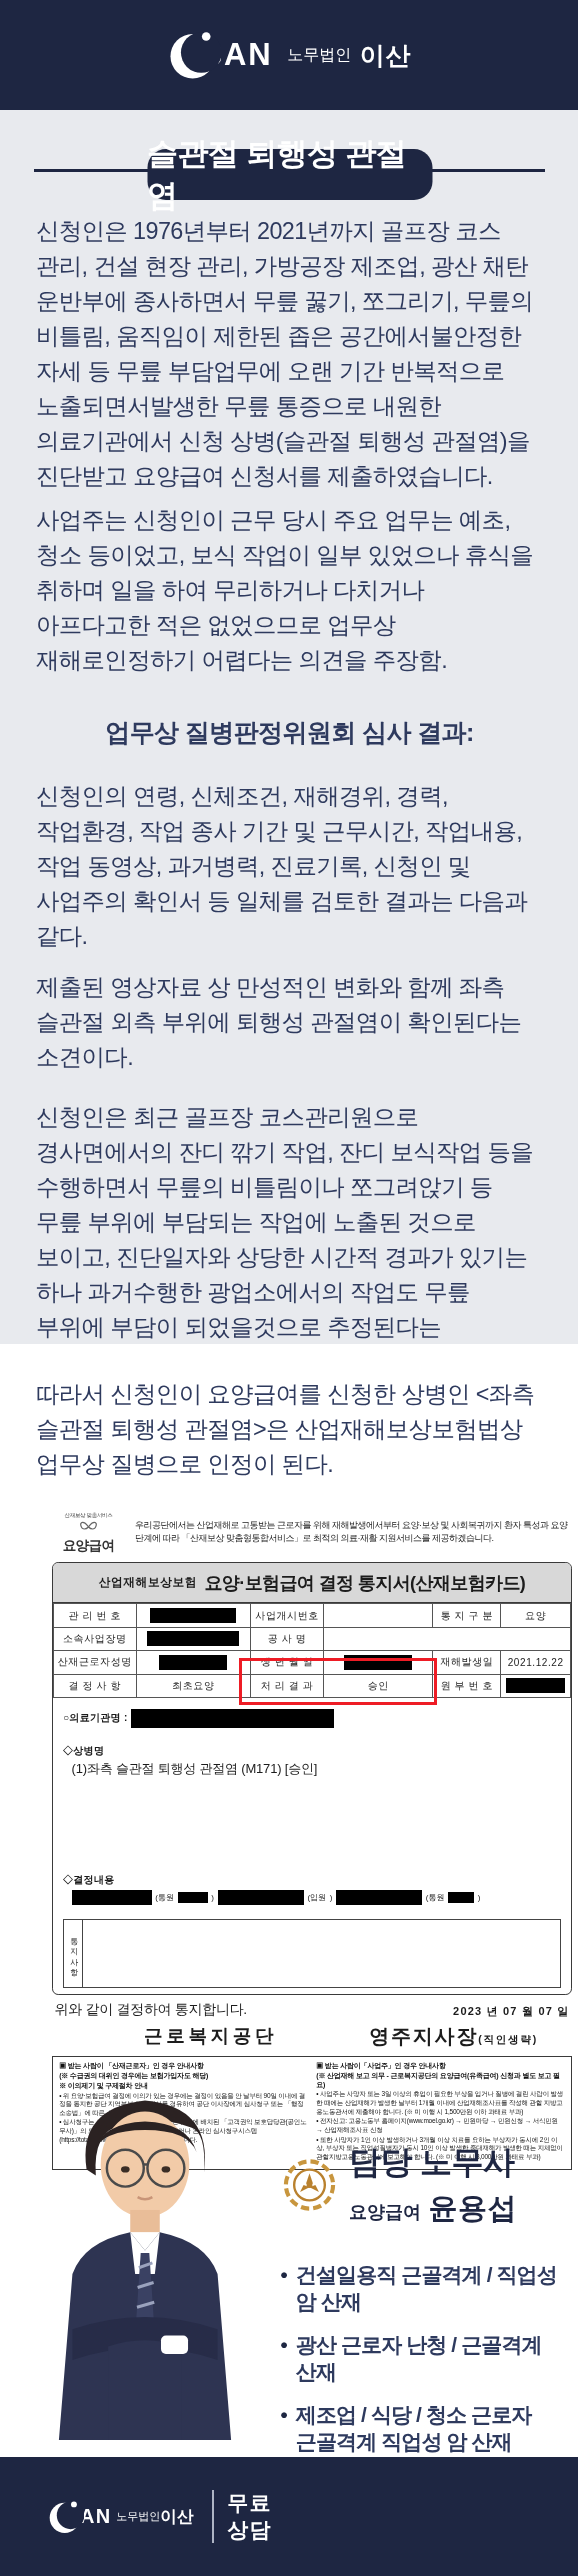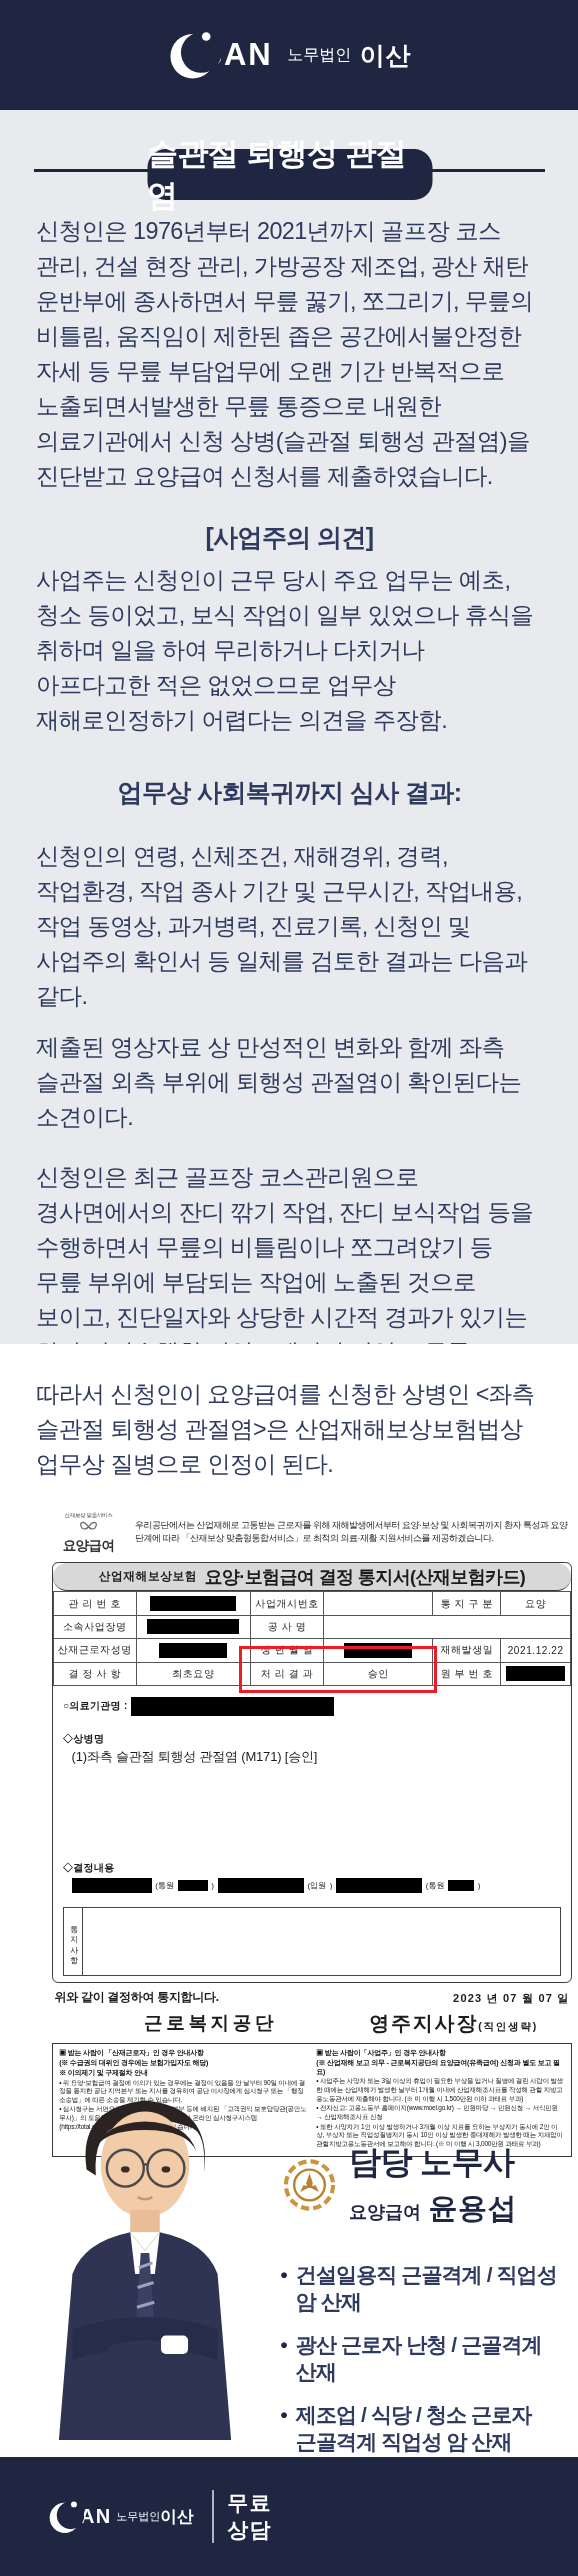--- a/index.html
+++ b/index.html
@@ -42,40 +42,40 @@
   .concl { margin-top:33px; }
 
   
   .doc { position:relative; width:520px; margin:30px 0 0 52px; color:#1c1c1c; }
   .doc-head { display:flex; gap:10px; align-items:flex-start; }
   .doc-logo { width:73px; text-align:center; flex-shrink:0; }
   .doc-logo .tiny { font-size:5.5px; color:#444; letter-spacing:-0.3px; }
   .doc-logo .big { font-size:13.5px; font-weight:bold; color:#333; letter-spacing:-0.6px; }
   .doc-intro { font-size:9px; line-height:13px; color:#222; letter-spacing:-0.5px; font-weight:500; padding-top:7.4px; }
   .doc-main { margin-top:7.4px; border:1.8px solid #3a3a3a; border-radius:6.2px; overflow:hidden; background:#fff; }
-  .doc-titlebar { background:#d8d8d8; border-bottom:1.2px solid #3a3a3a; height:28px; display:flex; align-items:center; justify-content:center; gap:7.4px;border-radius:15px; }
+  .doc-titlebar { background:#d8d8d8; border-bottom:1.2px solid #3a3a3a; height:40px; display:flex; align-items:center; justify-content:center; gap:7.4px; }
   .doc-titlebar .small { font-size:11.7px; font-weight:600; letter-spacing:0.6px; }
   .doc-titlebar .large { font-size:18px; font-weight:bold; letter-spacing:-0.6px; }
   .doc-tbl-wrap { position:relative; }
   table.doc-tbl { width:100%; border-collapse:collapse; }
   table.doc-tbl td { border:0.6px solid #555; height:23.4px; font-size:10px; padding:1.2px 3.7px; letter-spacing:0.6px; }
   td.lb { text-align:center; font-weight:500; white-space:nowrap; }
   td.vl { text-align:center; font-weight:500; }
   .redact { display:inline-block; background:#000; height:15px; vertical-align:middle; }
   .hl-box { position:absolute; left:186px; top:55px; width:198px; height:47px; border:3.7px solid #ee1c25; pointer-events:none; }
   .doc-body { padding:7.4px 10px 6.2px; }
   .doc-line { font-size:10px; font-weight:600; letter-spacing:0.3px; margin-top:3.7px; }
   .doc-sub { font-size:13px; font-weight:500; margin:2.5px 0 0 8.6px; letter-spacing:-0.2px; }
   .doc-gap { height:91px; }
   .dec-row { margin:3.7px 0 0 8.6px; font-size:8px; display:flex; align-items:center; gap:3.7px; flex-wrap:wrap; }
   .notice-box { margin-top:13.5px; border:1.2px solid #444; display:flex; height:69px; }
   .notice-box .vlabel { width:18.5px; border-right:0.6px solid #444; writing-mode:vertical-rl; text-orientation:upright;
                         display:flex; align-items:center; justify-content:center; font-size:8px; letter-spacing:2.5px; }
   .doc-closing { display:flex; justify-content:space-between; align-items:flex-end; margin-top:6.2px; padding:0 2.5px; }
-  .doc-closing .cl { font-size:12px; font-weight:700; letter-spacing:-0.3px; }
+  .doc-closing .cl { font-size:14px; font-weight:400; letter-spacing:-0.3px; }
   .doc-closing .dt { font-size:11px; font-weight:600; letter-spacing:1.2px; }
   .doc-orgs { display:flex; margin-top:3.7px; }
   .doc-orgs .o1 { font-size:18.5px; font-weight:bold; letter-spacing:3.7px; margin-left:92px; }
   .doc-orgs .o2 { font-size:20px; font-weight:bold; letter-spacing:1.8px; margin-left:92px; }
   .doc-orgs .o2s { font-size:10.5px; font-weight:600; }
   .fineprint { margin-top:6.2px; border:1.2px solid #3a3a3a; display:flex; gap:8.6px; padding:5px 6.2px; background:#fff; }
   .fineprint .col { width:50%; font-size:6.5px; line-height:8.6px; color:#111; letter-spacing:-0.2px; }
   .fineprint .h { font-weight:bold; font-size:7px; }
   .fineprint div { margin-bottom:1.2px; }
 
@@ -126,25 +126,24 @@
 
   <div class="gray">
 
     <div class="divider-row hero-row">
       <div class="line"></div>
       <div class="pill">슬관절 퇴행성 관절염</div>
     </div>
 
     <p class="para p1">신청인은 1976년부터 2021년까지 골프장 코스 관리, 건설 현장 관리, 가방공장 제조업, 광산 채탄 운반부에 종사하면서 무릎 꿇기, 쪼그리기, 무릎의 비틀림, 움직임이 제한된 좁은 공간에서불안정한 자세 등 무릎 부담업무에 오랜 기간 반복적으로 노출되면서발생한 무릎 통증으로 내원한 의료기관에서 신청 상병(슬관절 퇴행성 관절염)을 진단받고 요양급여 신청서를 제출하였습니다.</p>
 
-    <div class="center-head">[사업주의 의견]</div>
     <p class="para p2">사업주는 신청인이 근무 당시 주요 업무는 예초, 청소 등이었고, 보식 작업이 일부 있었으나 휴식을 취하며 일을 하여 무리하거나 다치거나 아프다고한 적은 없었으므로 업무상 재해로인정하기 어렵다는 의견을 주장함.</p>
 
 
-    <div class="center-head res-head">업무상 사회복귀까지 심사 결과:</div>
+    <div class="center-head res-head">업무상 질병판정위원회 심사 결과:</div>
     <p class="para p3">신청인의 연령, 신체조건, 재해경위, 경력, 작업환경, 작업 종사 기간 및 근무시간, 작업내용, 작업 동영상, 과거병력, 진료기록, 신청인 및 사업주의 확인서 등 일체를 검토한 결과는 다음과 같다.</p>
     <p class="para p4">제출된 영상자료 상 만성적인 변화와 함께 좌측 슬관절 외측 부위에 퇴행성 관절염이 확인된다는 소견이다.</p>
     <p class="para p5">신청인은 최근 골프장 코스관리원으로 경사면에서의 잔디 깎기 작업, 잔디 보식작업 등을 수행하면서 무릎의 비틀림이나 쪼그려앉기 등 무릎 부위에 부담되는 작업에 노출된 것으로 보이고, 진단일자와 상당한 시간적 경과가 있기는 하나 과거수행한 광업소에서의 작업도 무릎 부위에 부담이 되었을것으로 추정된다는 의견이다.  이에 부적절한 자세 등 무릎에 부담이 되는 작업을 장기간 수행하면서 신청 상병이 발병하였을것으로 판단되므로 업무 관련성이 인정된다는 것이 참석 위원의 일치된 의견이다.</p>
   </div>
 
   <div class="white">
     <p class="para concl">따라서 신청인이 요양급여를 신청한 상병인 &lt;좌측 슬관절 퇴행성 관절염&gt;은 산업재해보상보험법상 업무상 질병으로 인정이 된다.</p>
 
     <div class="doc">
       <div class="doc-head">

